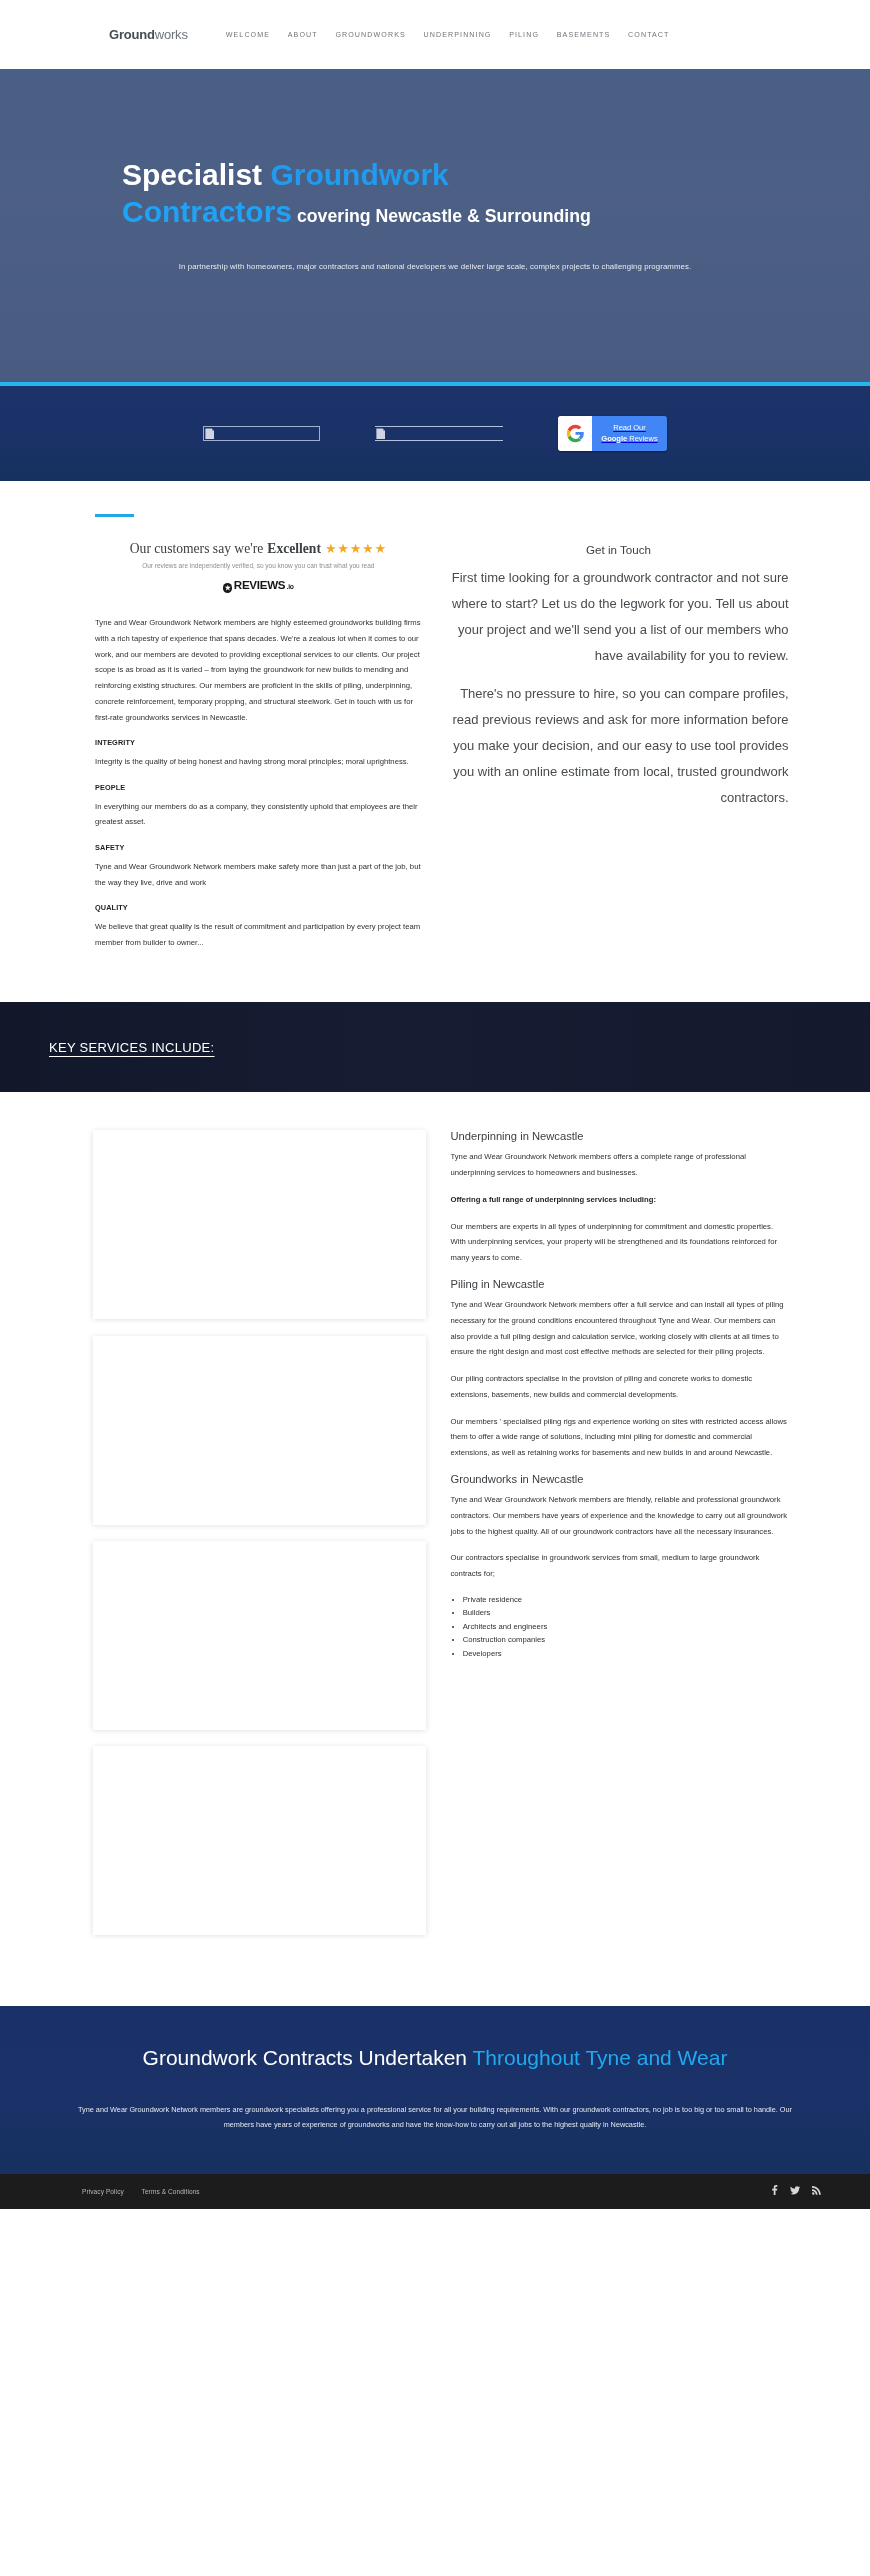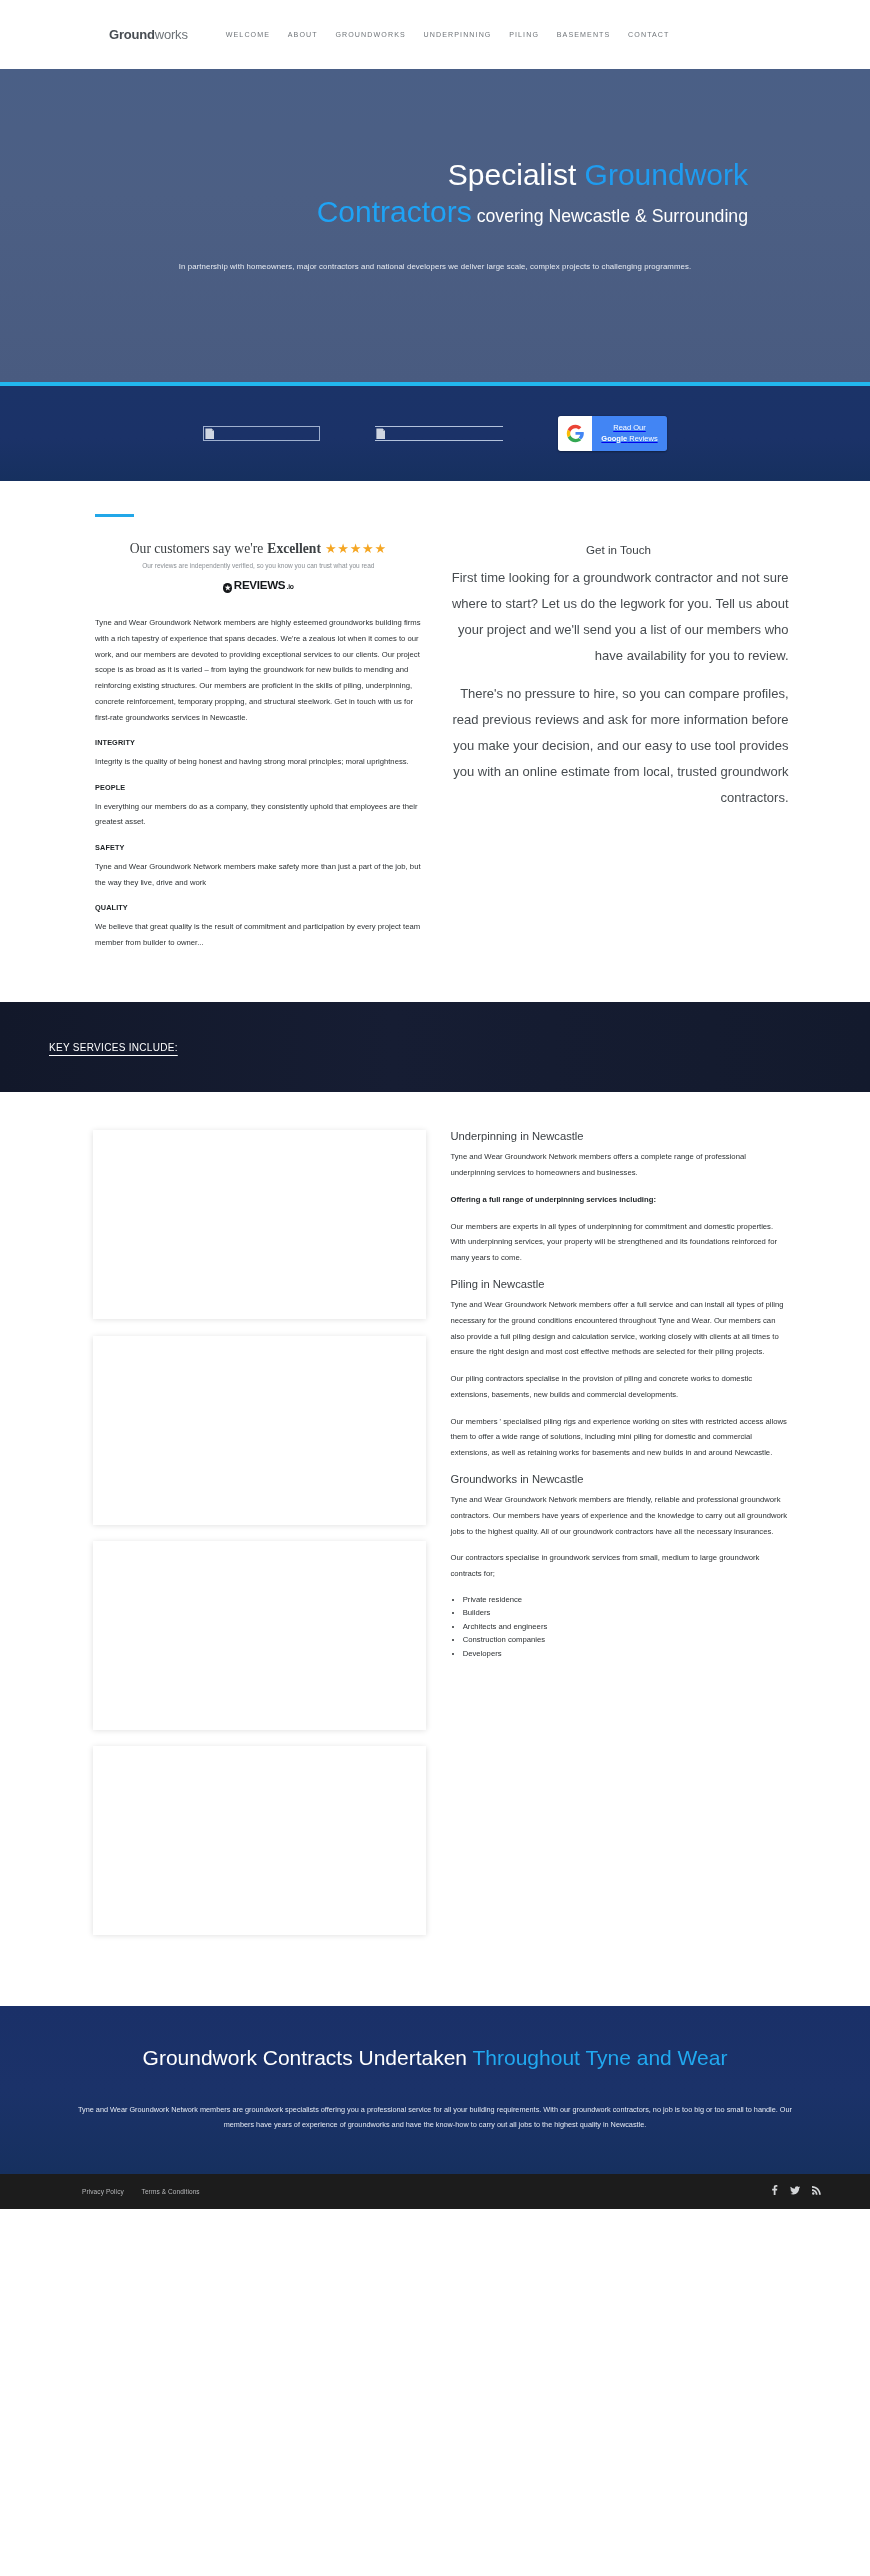--- a/index.html
+++ b/index.html
@@ -50,24 +50,24 @@
     background: linear-gradient(180deg,#4a5f86 0%,#4c5f84 40%,#495b80 100%);
     display: flex;
     flex-direction: column;
     align-items: center;
     justify-content: center;
     overflow: hidden;
     border-bottom: 4.1px solid #22b7ef;
   }
   .hero-title {
     width: 680px;
-    text-align: right;
+    text-align: left;
     font-size: 30px;
     line-height: 1.22;
-    font-weight: normal;
+    font-weight: bold;
     color: #ffffff;
     padding: 0 27px;
     margin-top: -23px;
   }
   .hero-title .accent { color: #1f9cf0; }
   .hero-title .accent2 { color: #1fa3f5; }
   .hero-title .small { font-size: 17.7px; color: #ffffff; }
   .hero-sub {
     margin-top: 31px;
     font-size: 7.8px;
@@ -201,21 +201,21 @@
   
   .services-band {
     height: 90px;
     background: linear-gradient(90deg,#12182a 0%,#161d33 45%,#131a2d 100%);
     display: flex;
     align-items: center;
   }
   .services-band h2 {
     margin-left: 49px;
     color: #ffffff;
-    font-size: 10px;
+    font-size: 13px;
     font-weight: normal;
     letter-spacing: 0.3px;
     text-decoration: underline;
     text-underline-offset: 4.1px;
   }
 
   
   .services {
     display: flex;
     justify-content: center;

